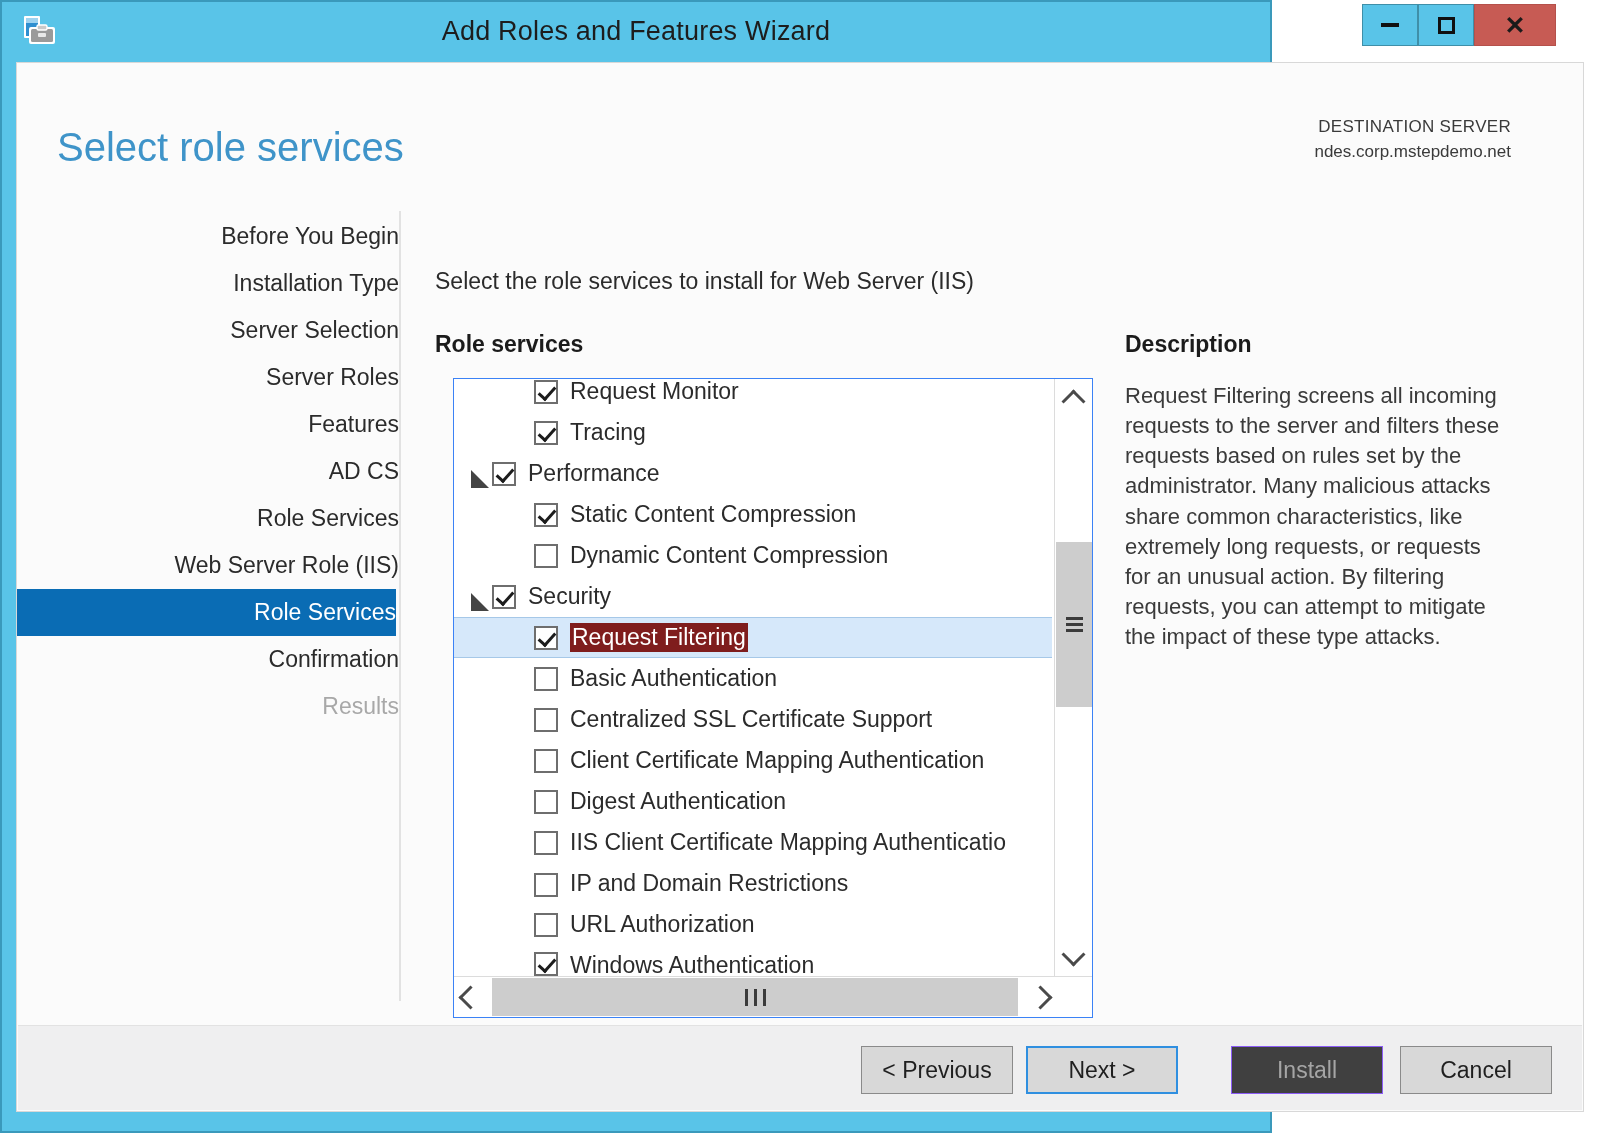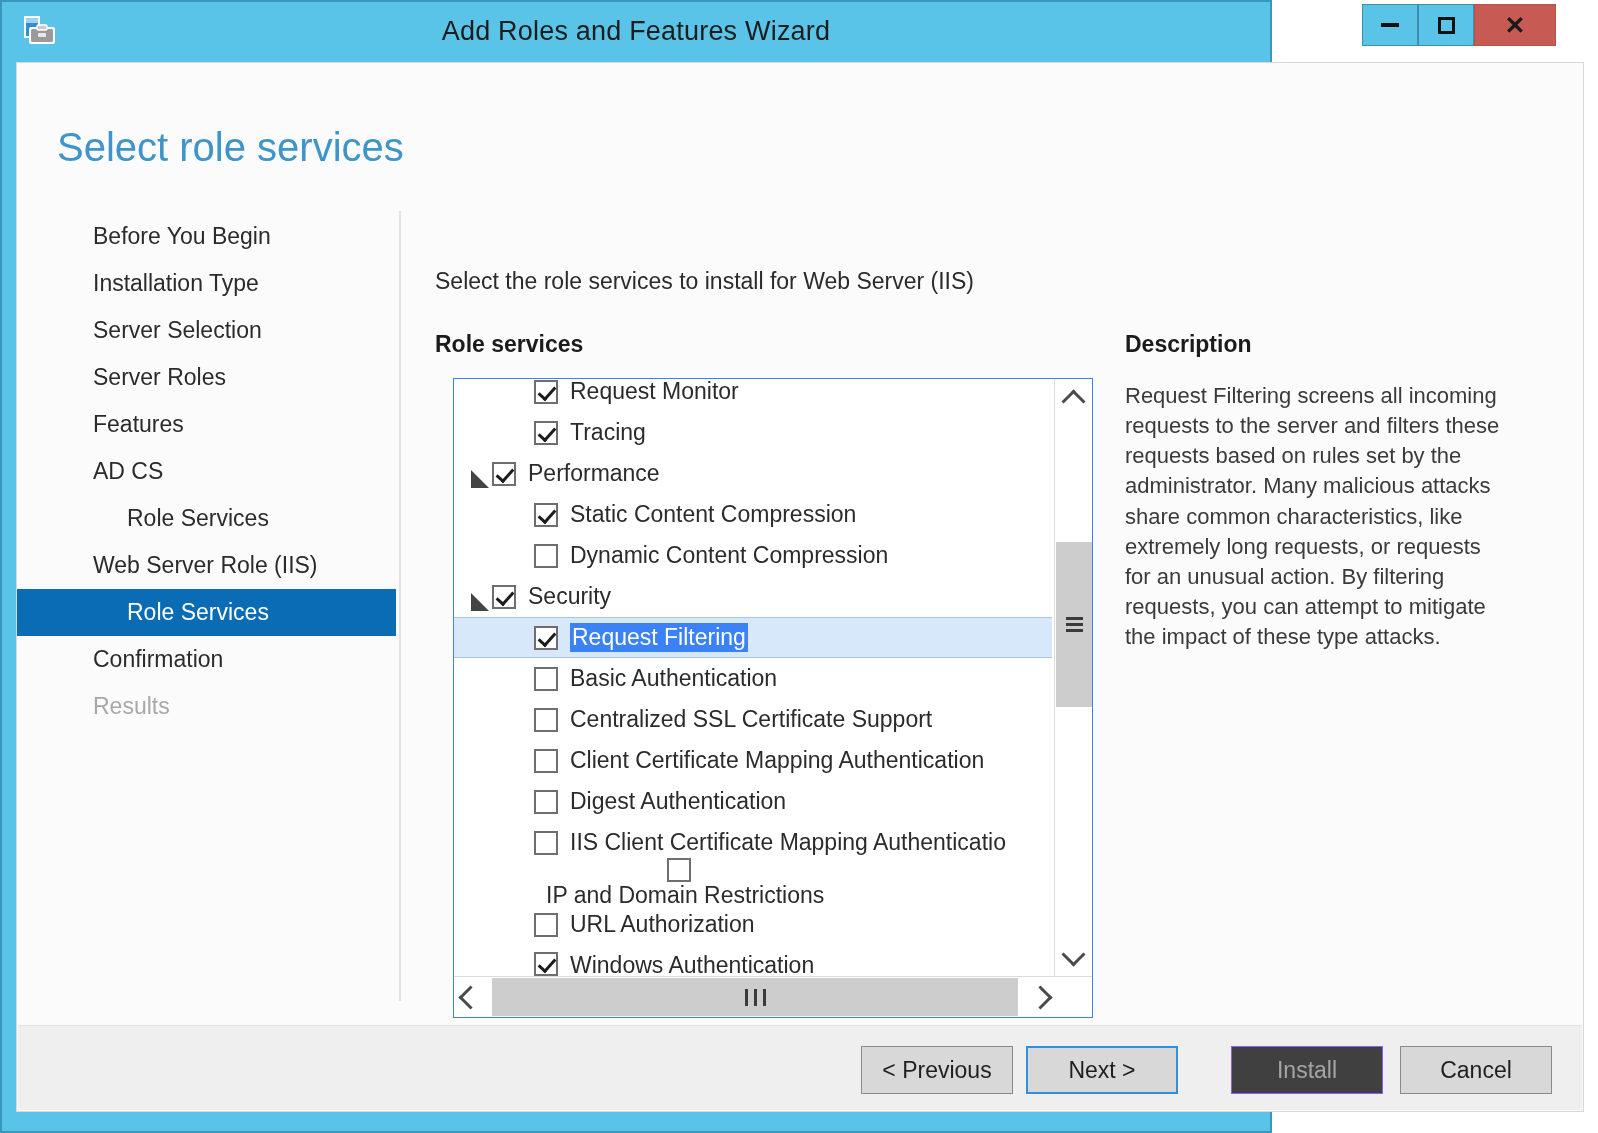--- a/index.html
+++ b/index.html
@@ -97,20 +97,21 @@
     line-height: 1.45;
   }
   #dest-label { font-size: 17px; letter-spacing: 0.3px; }
   #dest-server { font-size: 17px; }
 
   
   #sidebar {
     position: absolute;
     left: 0px; top: 150px;
     width: 382px;
+    text-align: right;
   }
   #sidebar-divider {
     position: absolute;
     left: 382px; top: 148px;
     width: 2px; height: 790px;
     background: #e2e2e2;
   }
   .nav-item {
     position: relative;
     height: 47px;
@@ -225,21 +226,21 @@
     border-width: 0 3px 3px 0;
     transform: rotate(42deg);
   }
   .rowlabel {
     margin-left: 12px;
     font-size: 23px;
     color: #2b2b2b;
     white-space: nowrap;
   }
   .rowlabel.texthighlight {
-    background: #3b82f6;
+    background: #7f1d1d;
     color: #ffffff;
     padding: 1px 2px;
   }
   
   .lvl1 { padding-left: 38px; }
   .lvl2 { padding-left: 80px; }
 
   
   #vscroll {
     position: absolute;
@@ -374,20 +375,24 @@
     </div>
     <div class="winbtn" id="btn-close">
       <span class="glyph">✕</span>
     </div>
   </div>
 
   <div id="body-panel">
 
     <div id="page-title">Select role services</div>
 
+    <div id="dest-block">
+      <div id="dest-label">DESTINATION SERVER</div>
+      <div id="dest-server">ndes.corp.mstepdemo.net</div>
+    </div>
 
     <div id="sidebar">
         <div class="nav-item">Before You Begin</div>
         <div class="nav-item">Installation Type</div>
         <div class="nav-item">Server Selection</div>
         <div class="nav-item">Server Roles</div>
         <div class="nav-item">Features</div>
         <div class="nav-item">AD CS</div>
         <div class="nav-item indent">Role Services</div>
         <div class="nav-item">Web Server Role (IIS)</div>
@@ -479,21 +484,21 @@
                 <span class="rowlabel">Digest Authentication</span>
               </div>
             </div>
             <div class="tree-row">
               <div class="lvl2" style="position: relative; display: flex; align-items: center;">
                 <span class="cbox"></span>
                 <span class="rowlabel">IIS Client Certificate Mapping Authenticatio</span>
               </div>
             </div>
             <div class="tree-row">
-              <div class="lvl2" style="position: relative; display: flex; align-items: center; flex-direction: column;">
+              <div class="lvl2" style="position: relative; display: flex; align-items: flex-end;">
                 <span class="cbox"></span>
                 <span class="rowlabel">IP and Domain Restrictions</span>
               </div>
             </div>
             <div class="tree-row">
               <div class="lvl2" style="position: relative; display: flex; align-items: center;">
                 <span class="cbox"></span>
                 <span class="rowlabel">URL Authorization</span>
               </div>
             </div>

